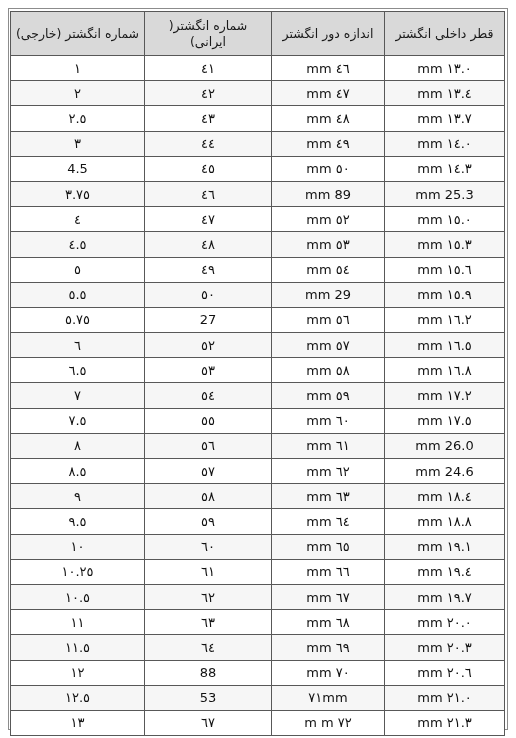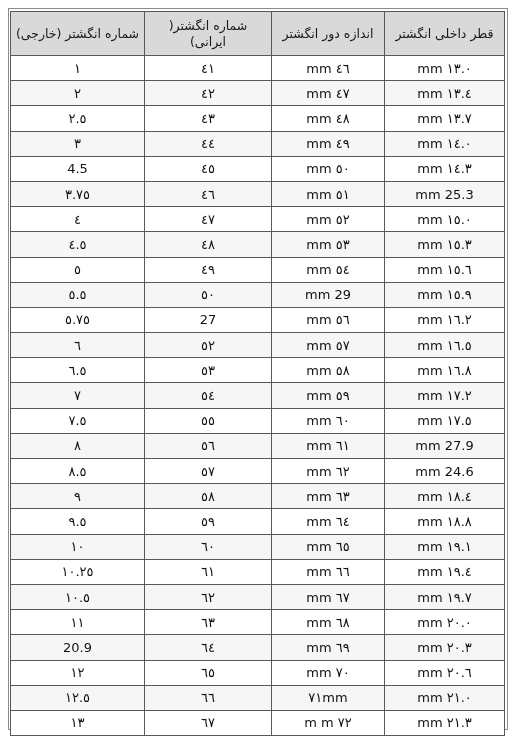--- a/index.html
+++ b/index.html
@@ -131,21 +131,21 @@
             <td>٣</td>
           </tr>
           <tr>
             <td>١٤.٣ mm</td>
             <td>٥٠ mm</td>
             <td>٤٥</td>
             <td>4.5</td>
           </tr>
           <tr>
             <td>25.3 mm</td>
-            <td>٥١ mm</td>
+            <td>89 mm</td>
             <td>٤٦</td>
             <td>٣.٧٥</td>
           </tr>
           <tr>
             <td>١٥.٠ mm</td>
             <td>٥٢ mm</td>
             <td>٤٧</td>
             <td>٤</td>
           </tr>
           <tr>
@@ -190,21 +190,21 @@
             <td>٥٤</td>
             <td>٧</td>
           </tr>
           <tr>
             <td>١٧.٥ mm</td>
             <td>٦٠ mm</td>
             <td>٥٥</td>
             <td>٧.٥</td>
           </tr>
           <tr>
-            <td>27.9 mm</td>
+            <td>26.0 mm</td>
             <td>٦١ mm</td>
             <td>٥٦</td>
             <td>٨</td>
           </tr>
           <tr>
             <td>24.6 mm</td>
             <td>٦٢ mm</td>
             <td>٥٧</td>
             <td>٨.٥</td>
           </tr>
@@ -241,32 +241,32 @@
           <tr>
             <td>٢٠.٠ mm</td>
             <td>٦٨ mm</td>
             <td>٦٣</td>
             <td>١١</td>
           </tr>
           <tr>
             <td>٢٠.٣ mm</td>
             <td>٦٩ mm</td>
             <td>٦٤</td>
-            <td>20.9</td>
+            <td>١١.٥</td>
           </tr>
           <tr>
             <td>٢٠.٦ mm</td>
             <td>٧٠ mm</td>
-            <td>٦٥</td>
+            <td>88</td>
             <td>١٢</td>
           </tr>
           <tr>
             <td>٢١.٠ mm</td>
             <td>٧١mm</td>
-            <td>٦٦</td>
+            <td>53</td>
             <td>١٢.٥</td>
           </tr>
           <tr>
             <td>٢١.٣ mm</td>
             <td>٧٢ m m</td>
             <td>٦٧</td>
             <td>١٣</td>
           </tr>
         </tbody>
     </table>

